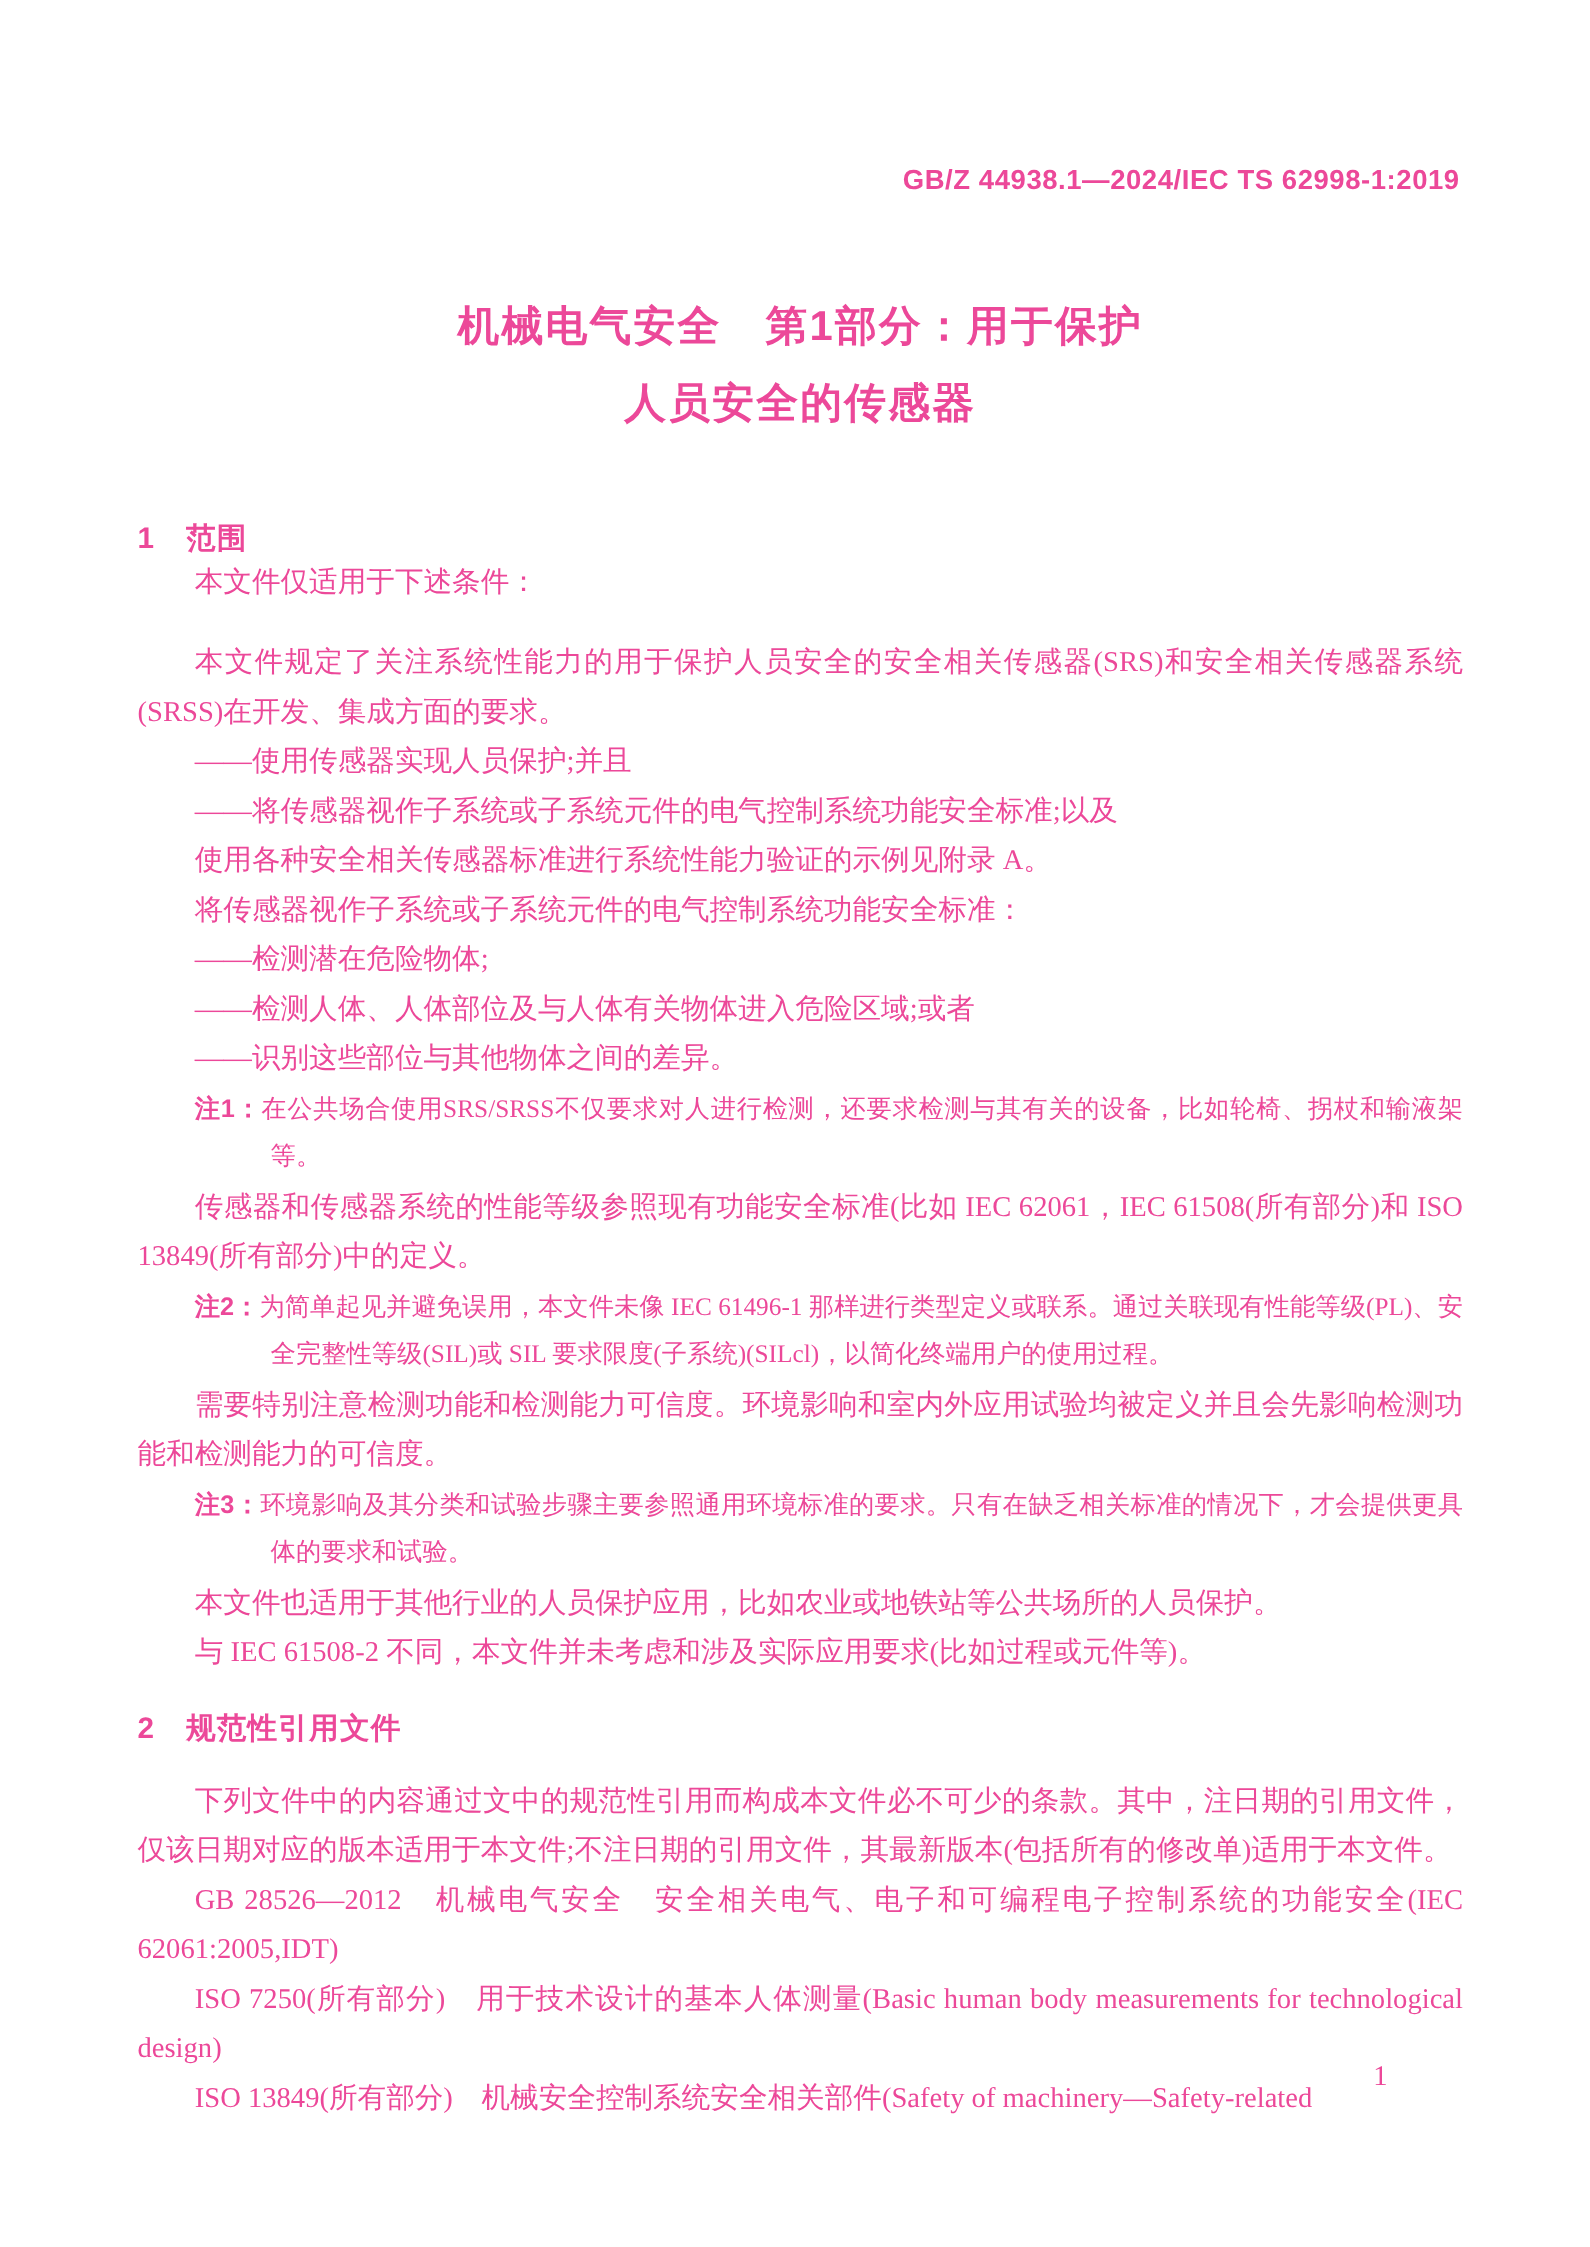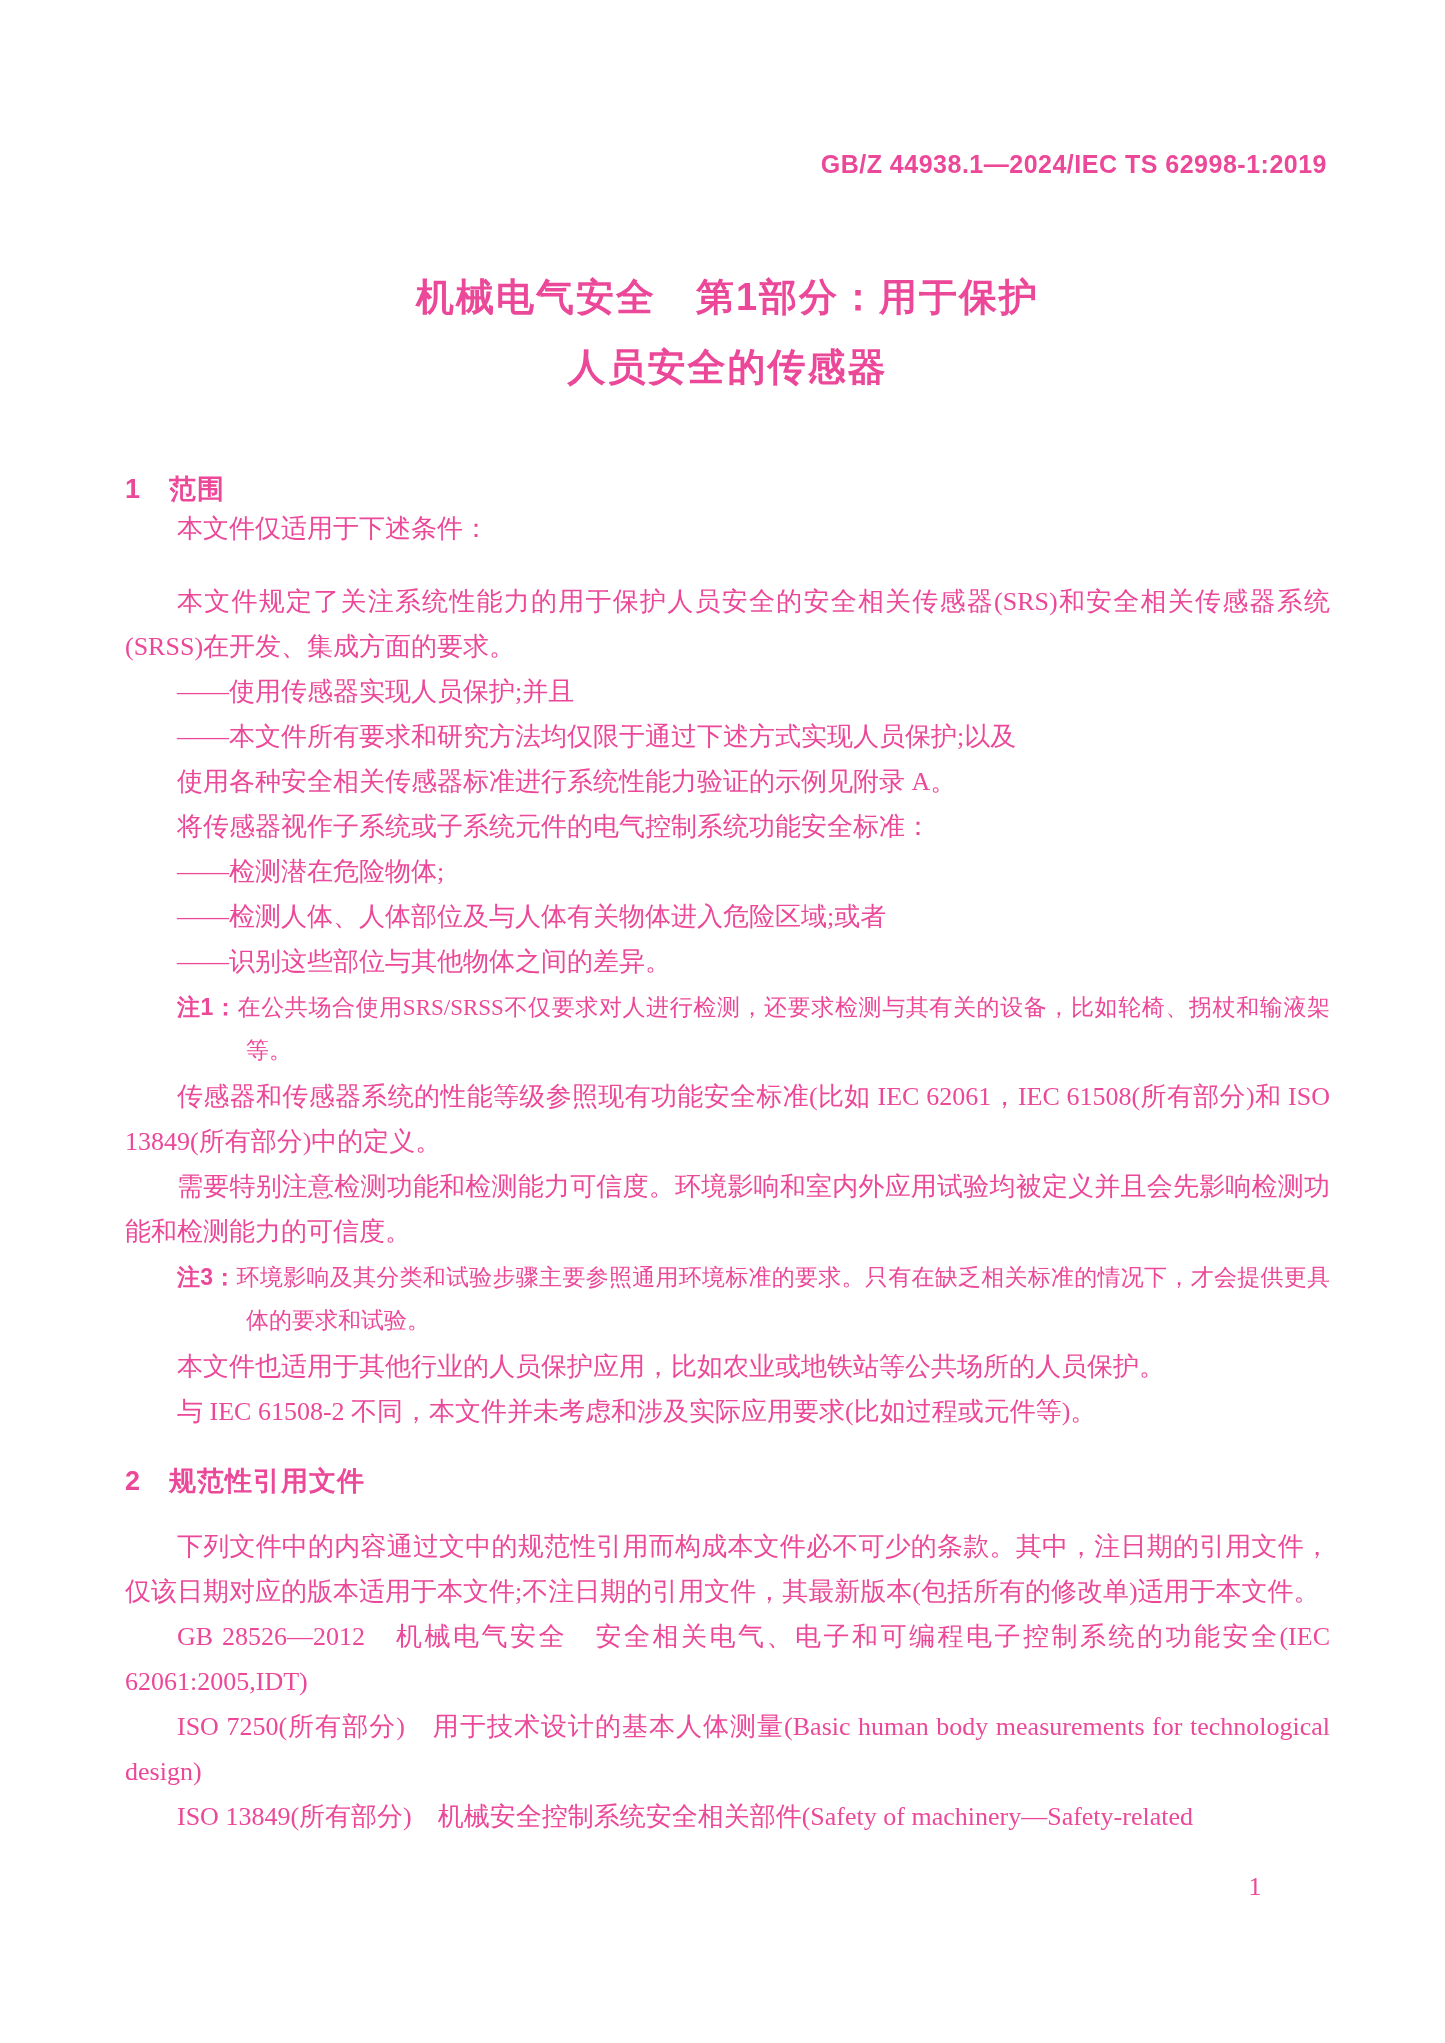--- a/index.html
+++ b/index.html
@@ -92,31 +92,32 @@
     <h1 class="doc-title">
       <span class="t-line">机械电气安全　第1部分：用于保护</span>
       <span class="t-line">人员安全的传感器</span>
     </h1>
 
     <h2 class="sec-heading h-s1">1　范围</h2>
 
     <p class="para">本文件仅适用于下述条件：</p>
     <p class="para first">本文件规定了关注系统性能力的用于保护人员安全的安全相关传感器(SRS)和安全相关传感器系统(SRSS)在开发、集成方面的要求。</p>
     <p class="dash">——使用传感器实现人员保护;并且</p>
-    <p class="dash">——本文件所有要求和研究方法均仅限于通过下述方式实现人员保护;以及</p>
+    <p class="dash">——将传感器视作子系统或子系统元件的电气控制系统功能安全标准;以及</p>
     <p class="para">使用各种安全相关传感器标准进行系统性能力验证的示例见附录 A。</p>
     <p class="para">将传感器视作子系统或子系统元件的电气控制系统功能安全标准：</p>
     <p class="dash">——检测潜在危险物体;</p>
     <p class="dash">——检测人体、人体部位及与人体有关物体进入危险区域;或者</p>
     <p class="dash">——识别这些部位与其他物体之间的差异。</p>
 
     <p class="note"><span class="note-label">注1：</span><span>在公共场合使用SRS/SRSS不仅要求对人进行检测，还要求检测与其有关的设备，比如轮椅、拐杖和输液架等。</span></p>
 
     <p class="para">传感器和传感器系统的性能等级参照现有功能安全标准(比如 IEC 62061，IEC 61508(所有部分)和 ISO 13849(所有部分)中的定义。</p>
 
+    <p class="note"><span class="note-label">注2：</span><span>为简单起见并避免误用，本文件未像 IEC 61496-1 那样进行类型定义或联系。通过关联现有性能等级(PL)、安全完整性等级(SIL)或 SIL 要求限度(子系统)(SILcl)，以简化终端用户的使用过程。</span></p>
 
     <p class="para">需要特别注意检测功能和检测能力可信度。环境影响和室内外应用试验均被定义并且会先影响检测功能和检测能力的可信度。</p>
 
     <p class="note"><span class="note-label">注3：</span><span>环境影响及其分类和试验步骤主要参照通用环境标准的要求。只有在缺乏相关标准的情况下，才会提供更具体的要求和试验。</span></p>
 
     <p class="para">本文件也适用于其他行业的人员保护应用，比如农业或地铁站等公共场所的人员保护。</p>
     <p class="para">与 IEC 61508-2 不同，本文件并未考虑和涉及实际应用要求(比如过程或元件等)。</p>
 
     <h2 class="sec-heading h-s2">2　规范性引用文件</h2>
 

